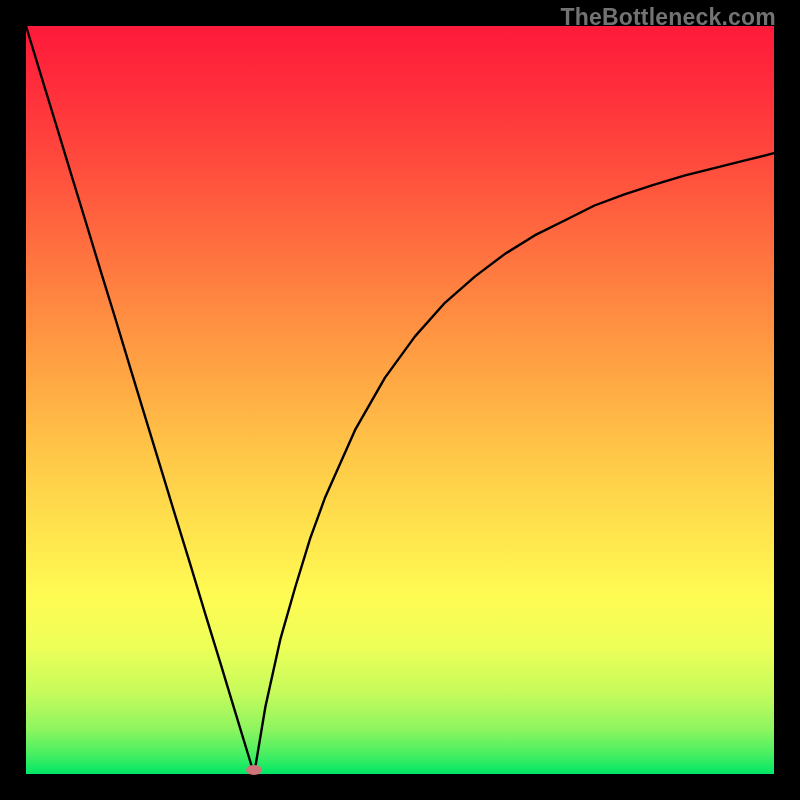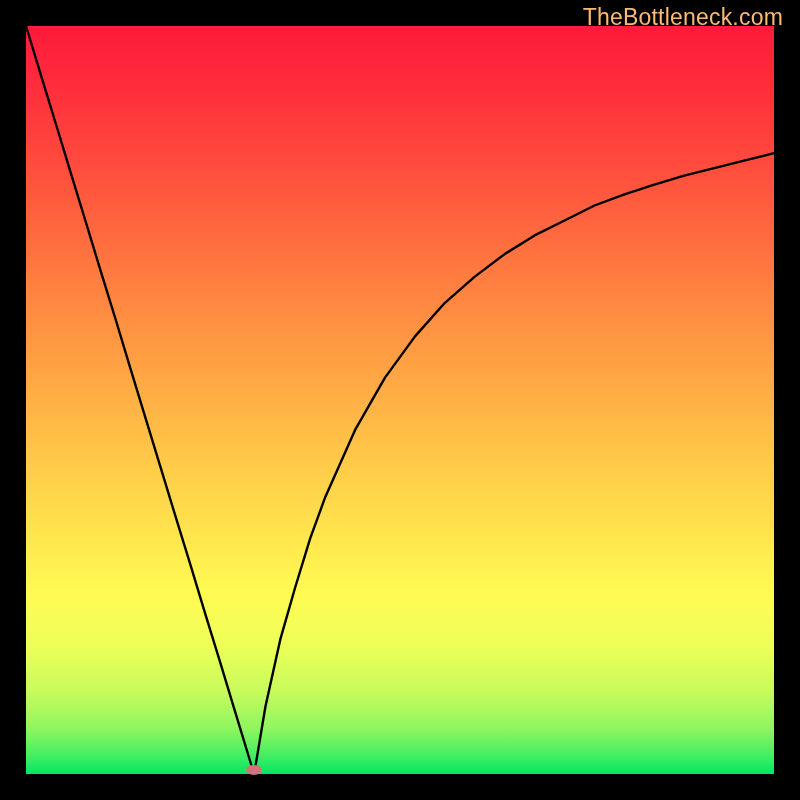--- a/index.html
+++ b/index.html
@@ -18,24 +18,24 @@
   }
   svg {
     display: block;
     position: absolute;
     top: 0;
     left: 0;
   }
   .watermark {
     position: absolute;
     top: 4px;
-    right: 17px;
-    color: #fdba74;
+    right: 24px;
+    color: #737373;
     font-size: 23px;
-    font-weight: 400;
+    font-weight: 700;
     letter-spacing: 0.2px;
     user-select: none;
   }
 </style>
 </head>
 <body>
 
 <div class="canvas-wrap">
 
   <svg width="800" height="800" viewBox="0 0 800 800" preserveAspectRatio="none">

